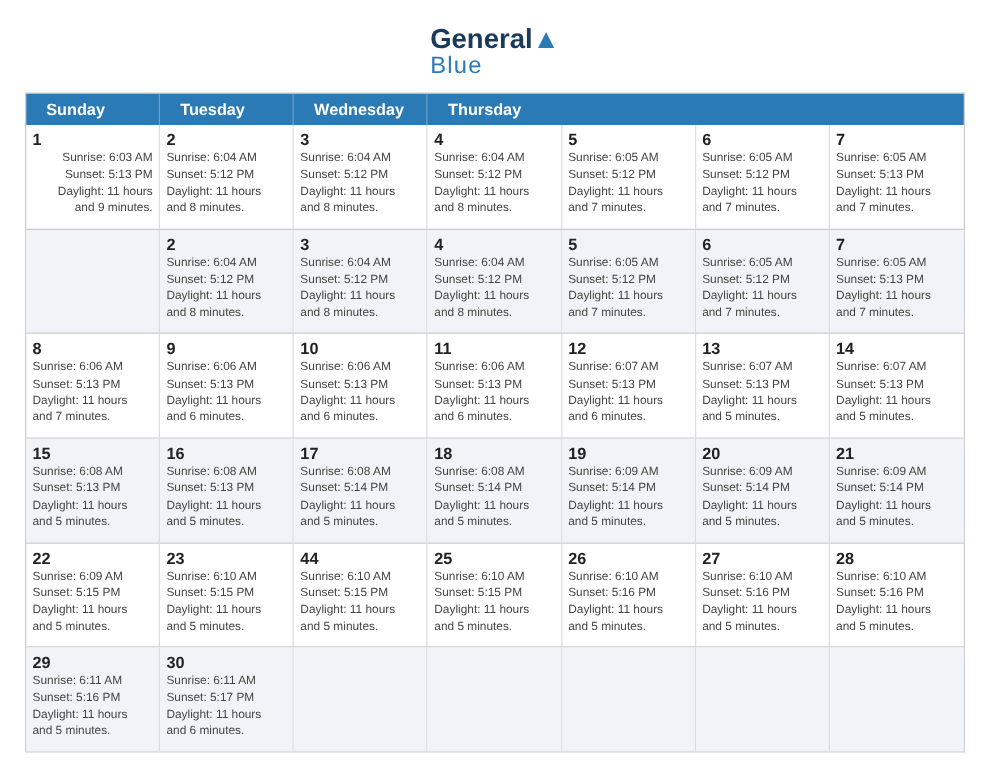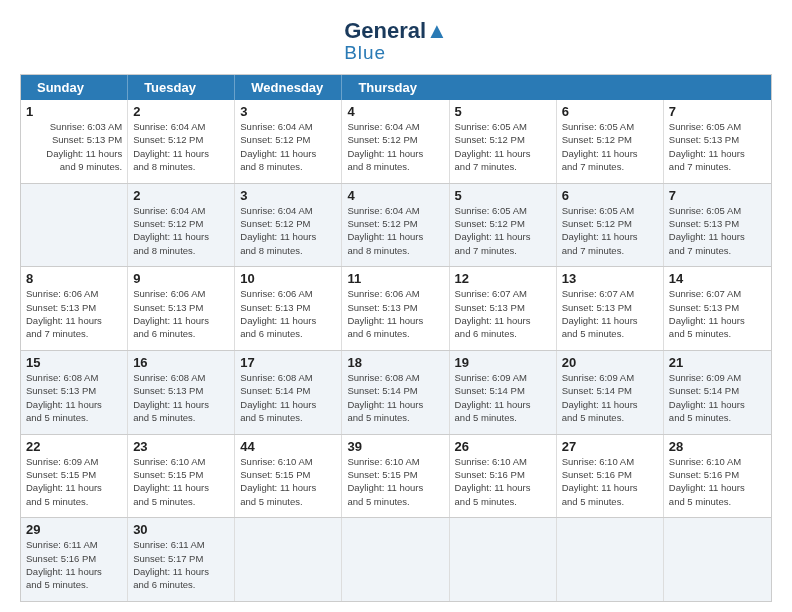--- a/index.html
+++ b/index.html
@@ -344,21 +344,21 @@
 and 5 minutes.</div>
           </div>
           <div class="cal-cell">
             <span class="day-num">44</span>
             <div class="day-info" style="white-space: pre-line;">Sunrise: 6:10 AM
 Sunset: 5:15 PM
 Daylight: 11 hours
 and 5 minutes.</div>
           </div>
           <div class="cal-cell">
-            <span class="day-num">39</span>
+            <span class="day-num">25</span>
             <div class="day-info" style="white-space: pre-line;">Sunrise: 6:10 AM
 Sunset: 5:15 PM
 Daylight: 11 hours
 and 5 minutes.</div>
           </div>
           <div class="cal-cell">
             <span class="day-num">26</span>
             <div class="day-info" style="white-space: pre-line;">Sunrise: 6:10 AM
 Sunset: 5:16 PM
 Daylight: 11 hours

